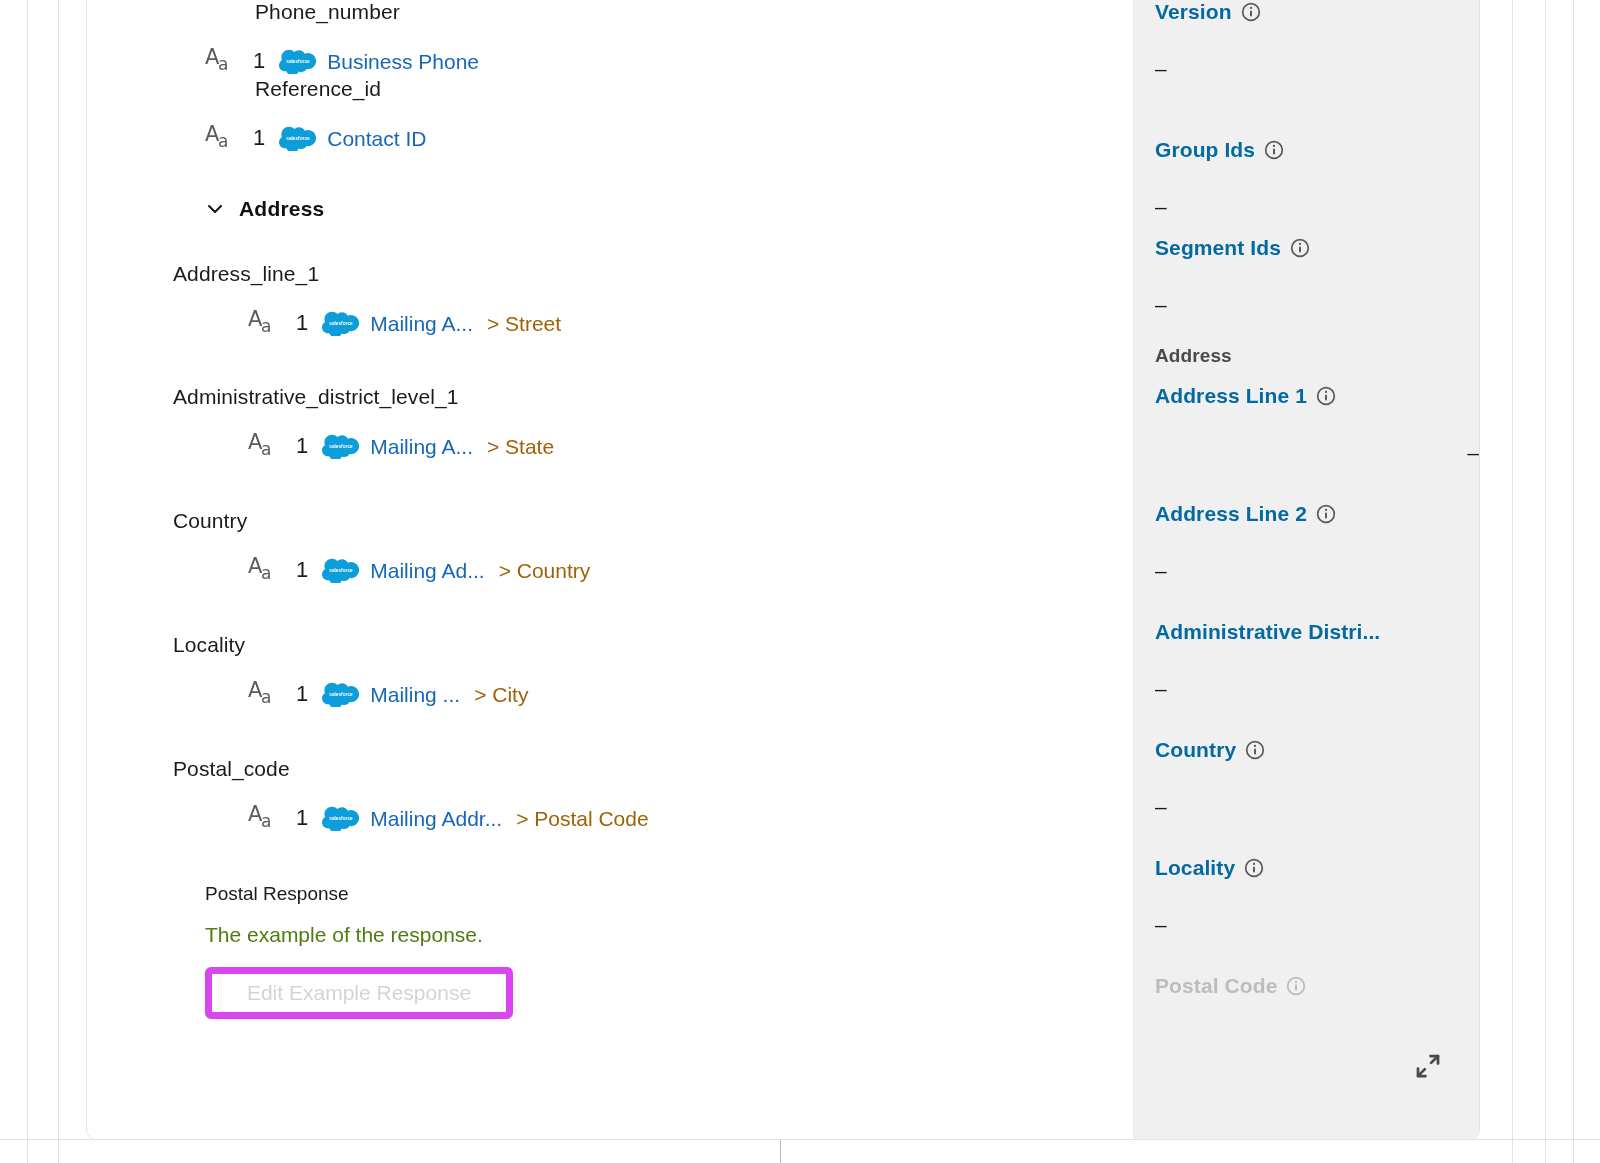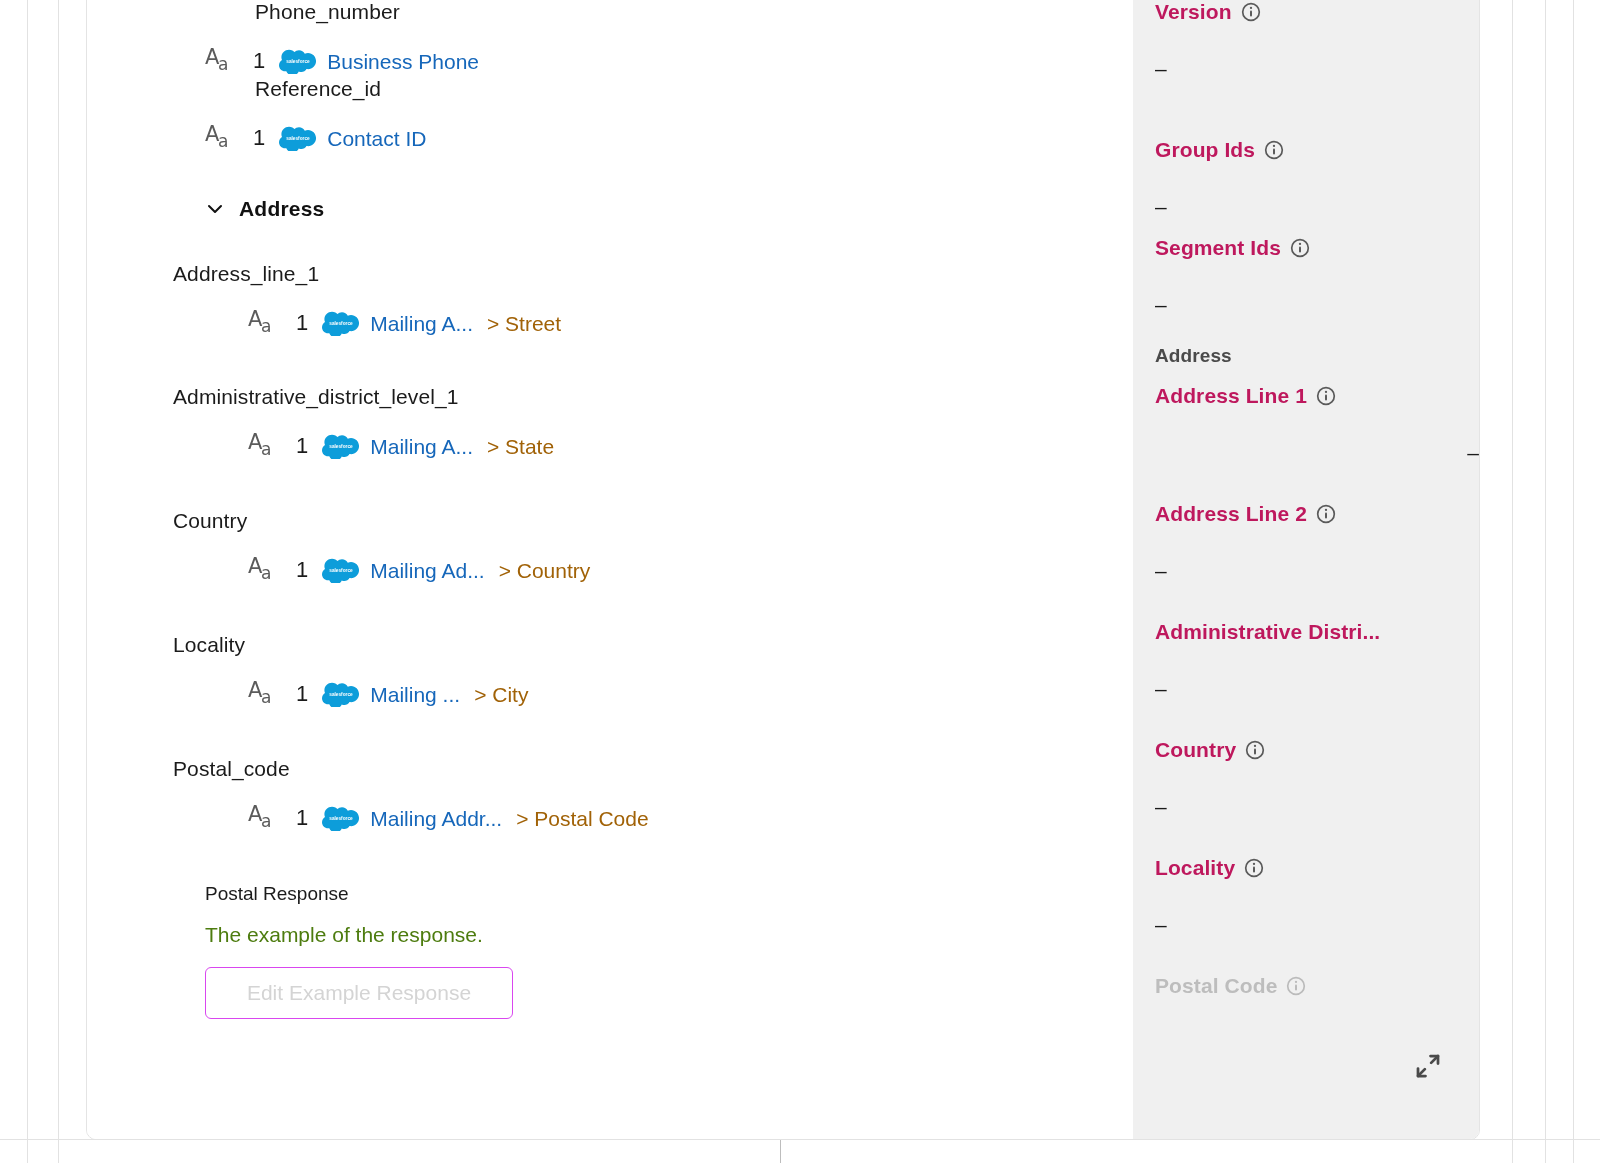--- a/index.html
+++ b/index.html
@@ -188,21 +188,21 @@
   .example-desc {
     font-size: 21px;
     color: #4d7c0f;
     line-height: 1;
     margin-top: 21px;
   }
   .example-btn {
     margin-top: 22px;
     width: 308px;
     height: 52px;
-    border: 1px solid #d946ef;
+    border: 7px solid #d946ef;
     border-radius: 6px;
     background: #ffffff;
     color: #d4d4d4;
     font-size: 21px;
     font-family: "Liberation Sans", sans-serif;
     display: flex;
     align-items: center;
     justify-content: center;
     box-sizing: border-box;
     cursor: default;
@@ -218,21 +218,21 @@
   }
   .side-item { margin-bottom: 0; }
   .side-head {
     display: flex;
     align-items: center;
     line-height: 1;
   }
   .side-label {
     font-size: 21px;
     font-weight: bold;
-    color: #be185d;
+    color: #0369a1;
     white-space: nowrap;
     letter-spacing: 0.1px;
   }
   .info-icon {
     width: 20px;
     height: 20px;
     flex: 0 0 20px;
     margin-left: 9px;
     display: block;
     cursor: pointer;

